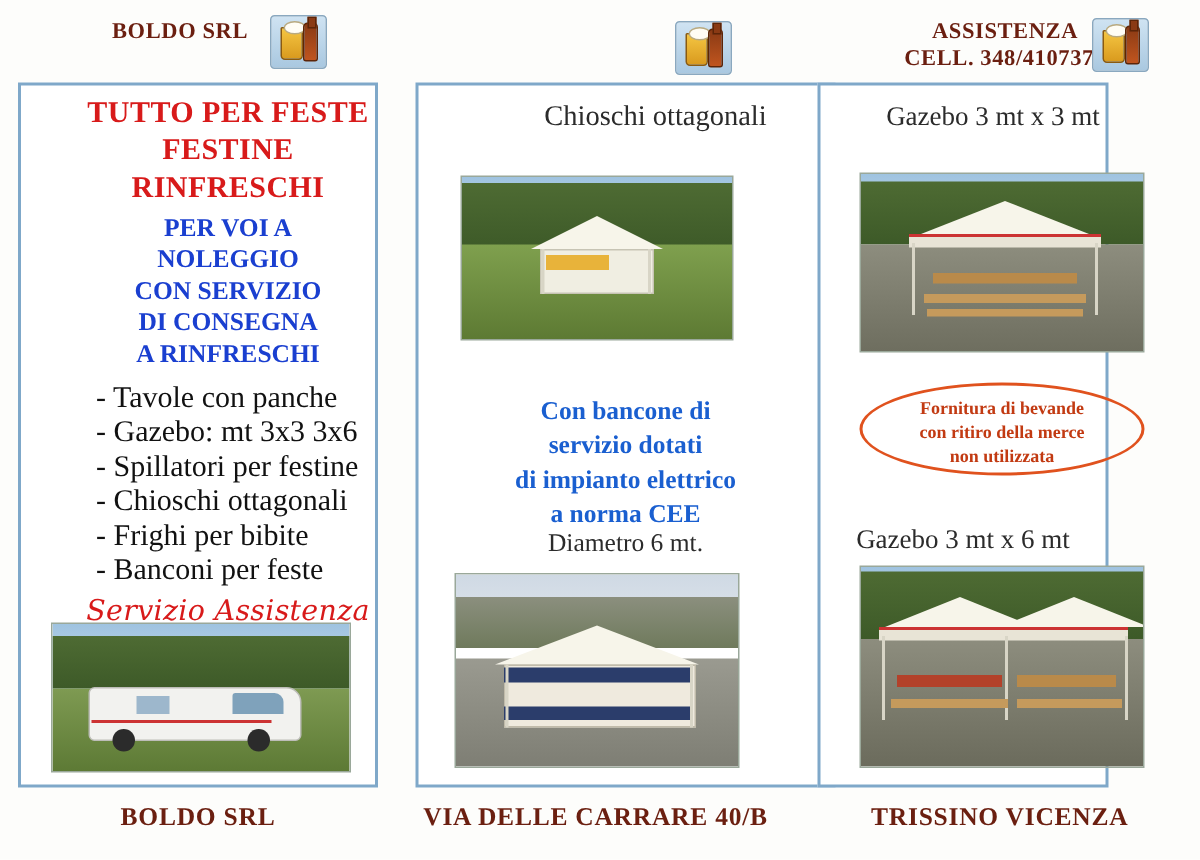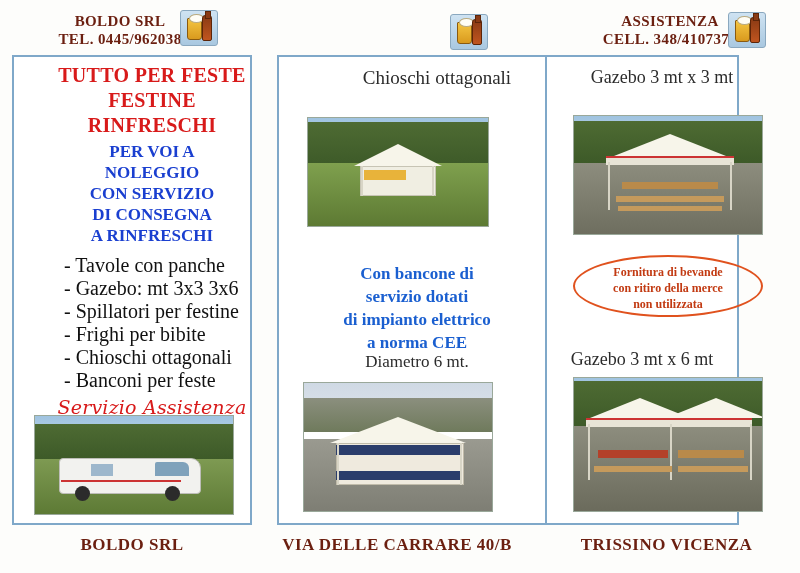--- a/index.html
+++ b/index.html
@@ -232,21 +232,20 @@
   .ftr-3 { left: 545px; width: 243px; }
 </style>
 </head>
 <body>
 
 <div class="page">
 
   <div class="header-row">
     <div class="hdr-block hdr-left">
       <div>BOLDO SRL</div>
-      <div>TEL. 0445/962038</div>
     </div>
 
     <div class="logo logo-1">
       <div class="mug"></div>
       <div class="bottle"></div>
     </div>
 
     <div class="logo logo-2">
       <div class="mug"></div>
       <div class="bottle"></div>
@@ -273,22 +272,22 @@
       <div>PER VOI A</div>
       <div>NOLEGGIO</div>
       <div>CON SERVIZIO</div>
       <div>DI CONSEGNA</div>
       <div>A RINFRESCHI</div>
     </div>
     <div class="p1-list">
       <div>- Tavole con panche</div>
       <div>- Gazebo: mt 3x3  3x6</div>
       <div>- Spillatori per festine</div>
+      <div>- Chioschi ottagonali</div>
       <div>- Frighi per bibite</div>
-      <div>- Chioschi ottagonali</div>
       <div>- Banconi per feste</div>
     </div>
     <div class="p1-script">Servizio Assistenza</div>
 
     <div class="photo" style="position:absolute; left:20px; top:358px; width:200px; height:100px;">
       <div class="sky" style="height:45%"></div>
       <div class="trees" style="top:8%; height:36%"></div>
       <div class="ground" style="height:56%; background:linear-gradient(#7e9a52,#5d7a35)"></div>
       <div class="van-body" style="left:24px; top:42px; width:140px; height:34px;"></div>
       <div class="van-win" style="left:120px; top:46px; width:34px; height:14px; border-radius:2px 6px 0 0;"></div>

